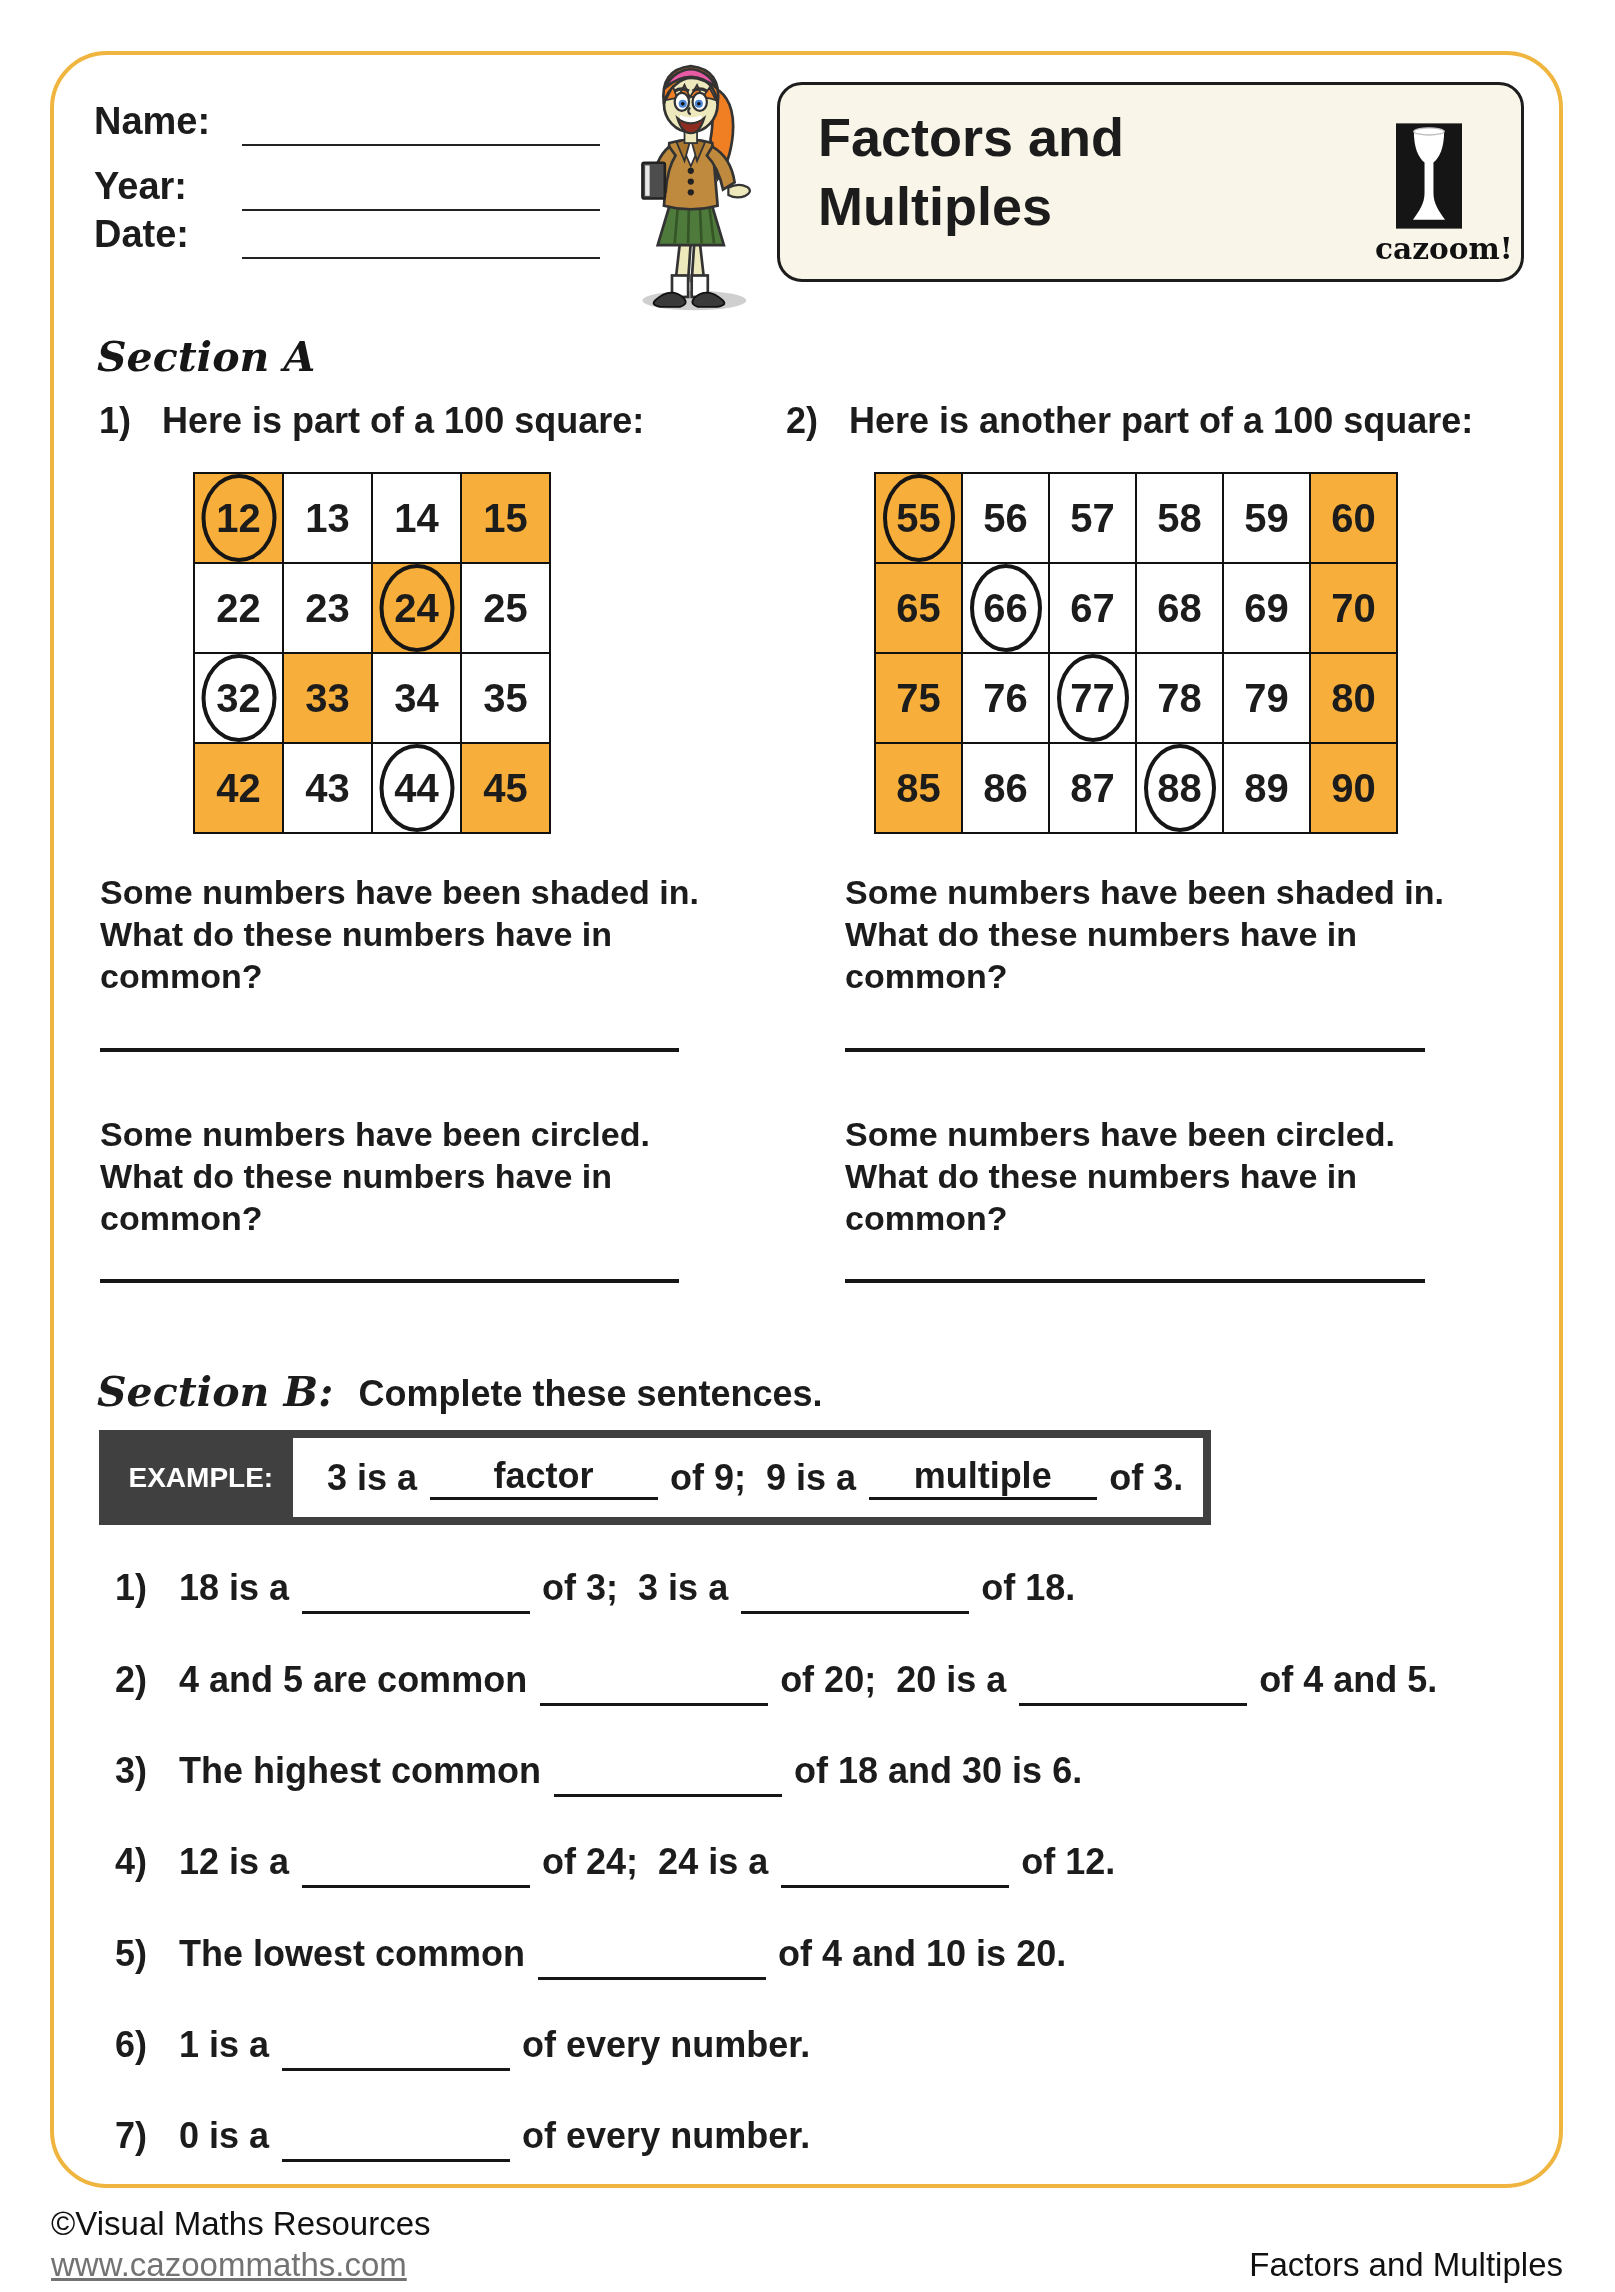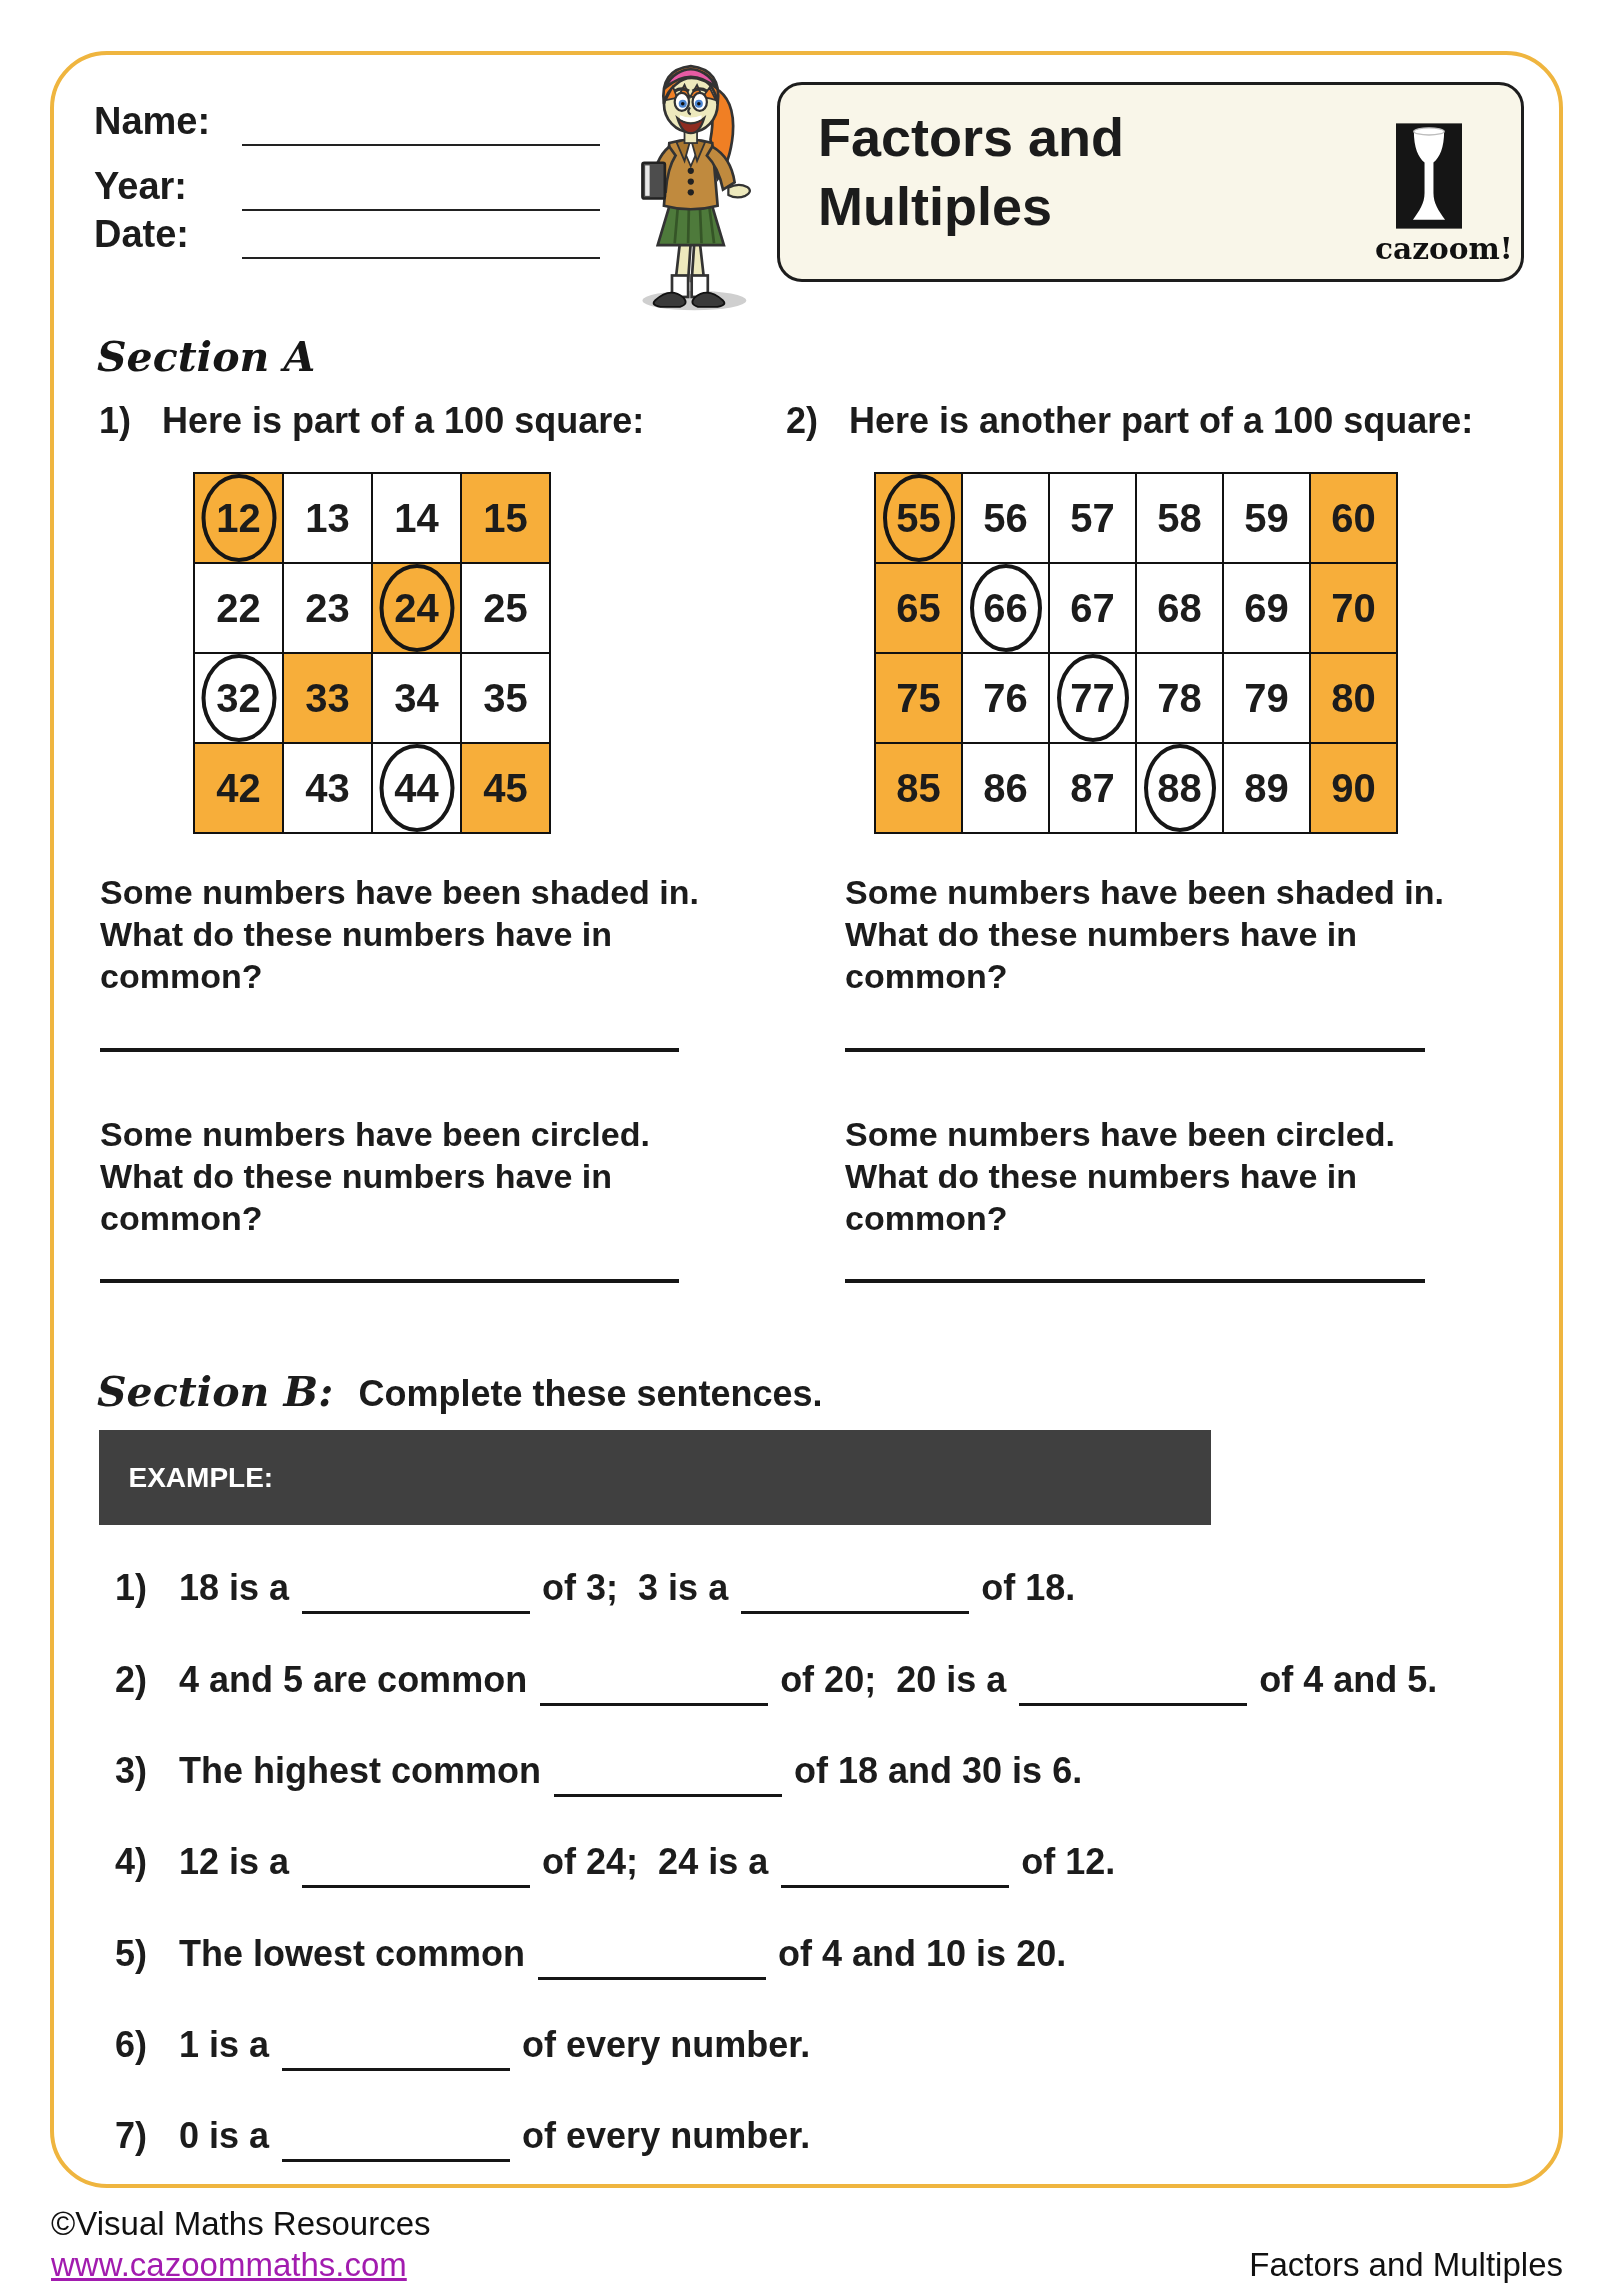--- a/index.html
+++ b/index.html
@@ -85,21 +85,21 @@
   }
   .blank .blank-word { position:absolute; left:0; right:0; bottom:0; text-align:center; }
 
   .item { position:absolute; left:115px; font-size:36px; font-weight:bold; white-space:nowrap; }
   .item-num { display:inline-block; width:64px; }
   .it0 { top:1567px; } .it1 { top:1659px; } .it2 { top:1750px; } .it3 { top:1841px; }
   .it4 { top:1933px; } .it5 { top:2024px; } .it6 { top:2115px; }
 
   
   .footer-copy  { position:absolute; left:51px;  top:2205px; font-size:33px; font-weight:normal; color:#111; }
-  .footer-link  { position:absolute; left:51px;  top:2246px; font-size:33px; color:#a21caf;
+  .footer-link  { position:absolute; left:51px;  top:2246px; font-size:33px; color:#737373;
                   text-decoration:underline; text-decoration-thickness:2.7px; }
   .footer-title { position:absolute; right:53px; top:2246px; font-size:33px; color:#111;text-align:center; }
 </style>
 </head>
 <body>
 
 <div class="sheet">
 
   <div class="page-border"></div>
 
@@ -342,20 +342,31 @@
   <div class="answer-line al2a"></div>
   <div class="answer-line al2b"></div>
 
   <div class="sectionb-head">
     <span class="sb-serif">Section B:</span>
     <span class="sb-instr">Complete these sentences.</span>
   </div>
 
   <div class="example-box">
     <div class="example-label">EXAMPLE:</div>
+    <div class="example-content">
+        <span class="seg">3 is a</span>
+        <span class="blank">
+          <span class="blank-word">factor</span>
+        </span>
+        <span class="seg">of 9;  9 is a</span>
+        <span class="blank">
+          <span class="blank-word">multiple</span>
+        </span>
+        <span class="seg">of 3.</span>
+      </div>
   </div>
 
   <div class="item it0">
     <span class="item-num">1)</span><span><span class="seg">18 is a</span><span class="blank"></span><span class="seg">of 3;  3 is a</span><span class="blank"></span><span class="seg">of 18.</span></span>
   </div>
   <div class="item it1">
     <span class="item-num">2)</span><span><span class="seg">4 and 5 are common</span><span class="blank"></span><span class="seg">of 20;  20 is a</span><span class="blank"></span><span class="seg">of 4 and 5.</span></span>
   </div>
   <div class="item it2">
     <span class="item-num">3)</span><span><span class="seg">The highest common</span><span class="blank"></span><span class="seg">of 18 and 30 is 6.</span></span>

